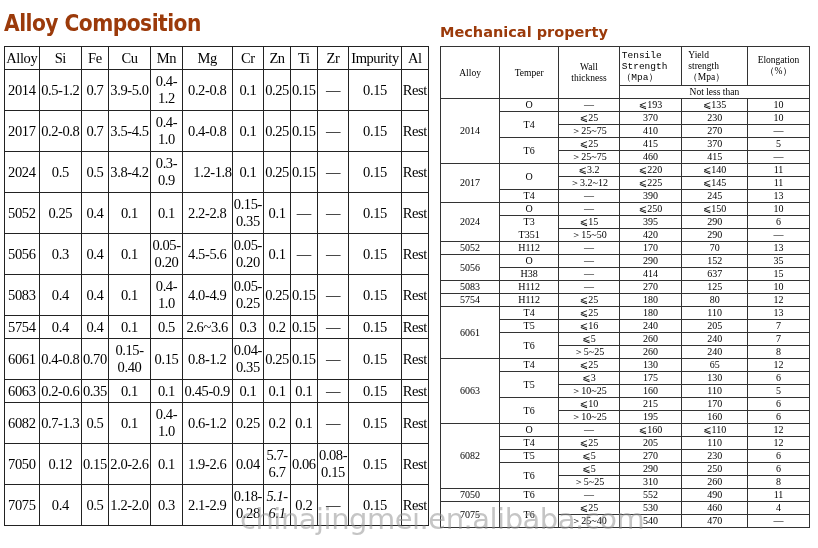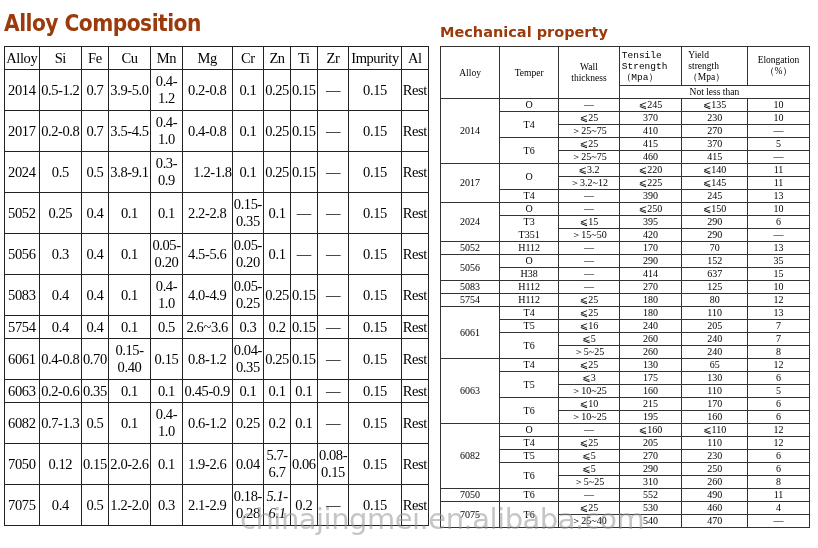--- a/index.html
+++ b/index.html
@@ -74,21 +74,21 @@
         <td style="white-space: pre;">0.25</td>
         <td style="white-space: pre;">0.15</td>
         <td style="white-space: pre;">—</td>
         <td style="white-space: pre;">0.15</td>
         <td style="white-space: pre;">Rest</td>
       </tr>
       <tr class="tall">
         <td style="white-space: pre;">2024</td>
         <td style="white-space: pre;">0.5</td>
         <td style="white-space: pre;">0.5</td>
-        <td style="white-space: pre;">3.8-9.1</td>
+        <td style="white-space: pre;">3.8-4.2</td>
         <td style="white-space: pre;">0.3-
 0.9</td>
         <td style="white-space: pre; text-align: right;">1.2-1.8</td>
         <td style="white-space: pre;">0.1</td>
         <td style="white-space: pre;">0.25</td>
         <td style="white-space: pre;">0.15</td>
         <td style="white-space: pre;">—</td>
         <td style="white-space: pre;">0.15</td>
         <td style="white-space: pre;">Rest</td>
       </tr>
@@ -251,21 +251,21 @@
     </tr>
     <tr>
       <th colspan="3" style="height:11px">Not  less  than</th>
     </tr>
   </thead>
   <tbody id="mech-body">
       <tr>
         <td rowspan="5">2014</td>
         <td>O</td>
         <td>—</td>
-        <td>⩽245</td>
+        <td>⩽193</td>
         <td>⩽135</td>
         <td>10</td>
       </tr>
       <tr>
         <td rowspan="2">T4</td>
         <td>⩽25</td>
         <td>370</td>
         <td>230</td>
         <td>10</td>
       </tr>

